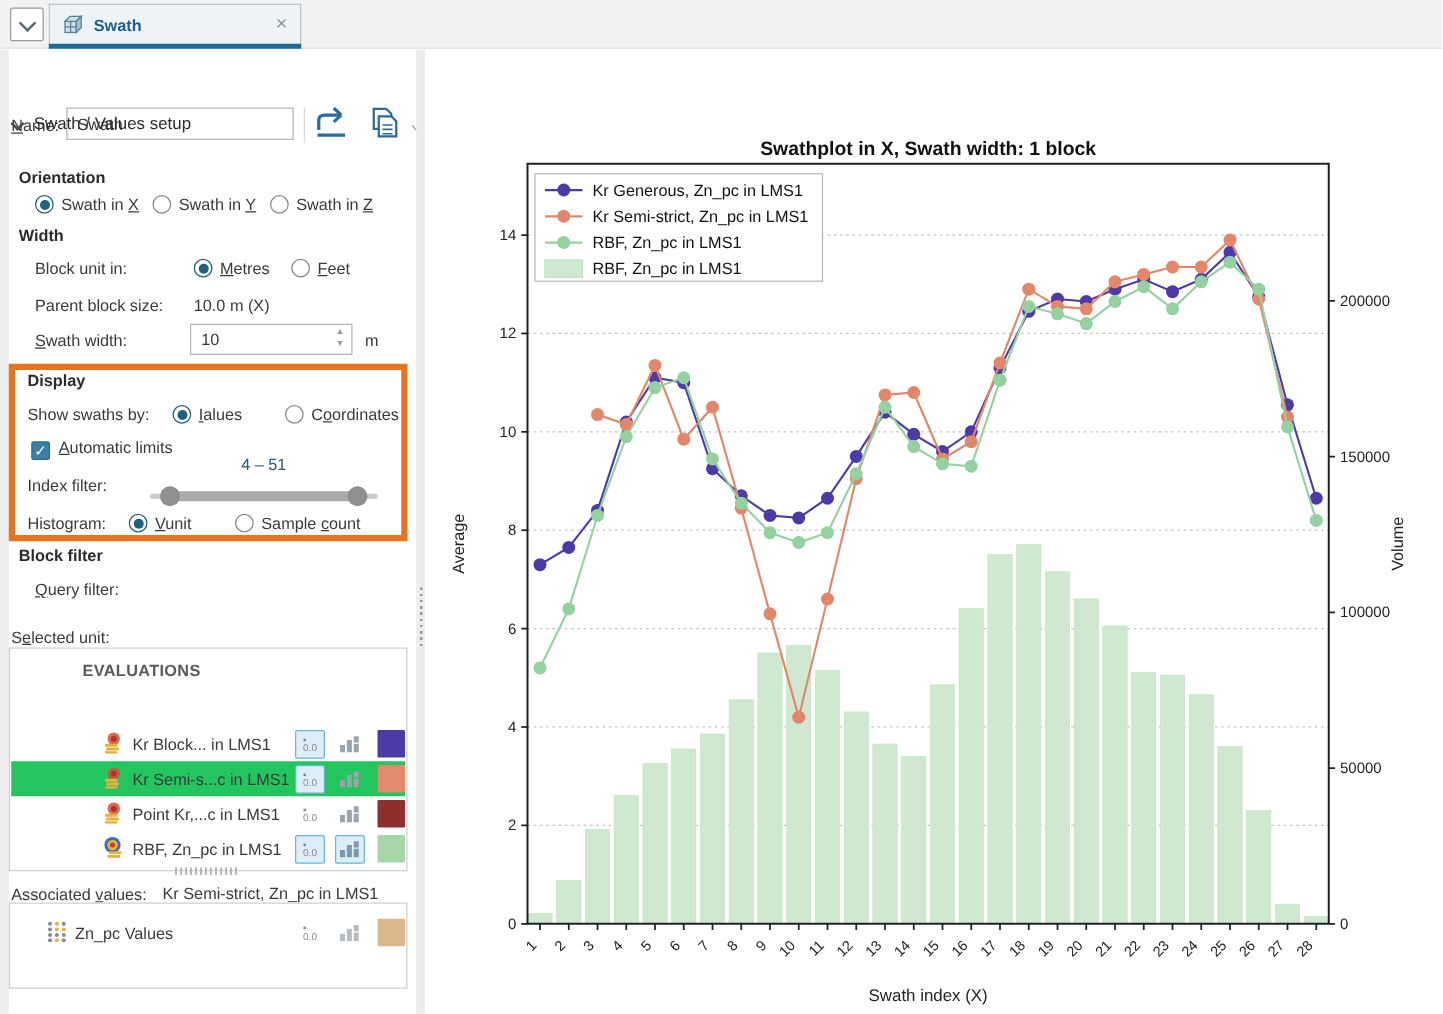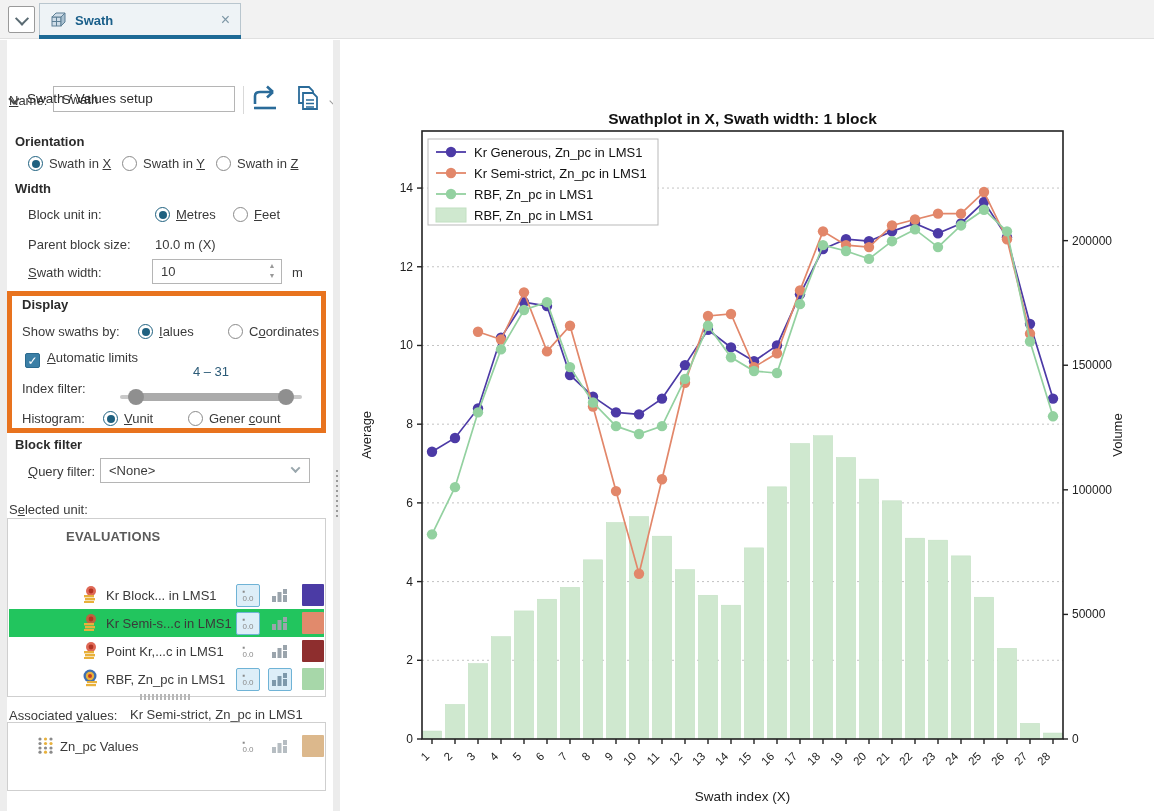--- a/index.html
+++ b/index.html
@@ -159,38 +159,34 @@
   </div>
   <div class="lbl" style="left:292px;top:265px">m</div>
 
   <div class="orange-box"></div>
   <div class="sec-h" style="left:22px;top:297px">Display</div>
   <div class="lbl" style="left:22px;top:324px">Show swaths by:</div>
   <div class="ropt" style="left:138px;top:324px"><span class="radio on"></span><span class="u">I</span><span>alues</span></div>
   <div class="ropt" style="left:228px;top:324px"><span class="radio"></span><span>C</span><span class="u">o</span><span>ordinates</span></div>
   <div class="ropt" style="left:25px;top:350px"><span class="checkbox">✓</span><span class="u">A</span><span>utomatic limits</span></div>
   <div class="lbl" style="left:22px;top:381px">Index filter:</div>
-  <div class="range-lbl">4 – 31</div>
+  <div class="range-lbl">4 – 51</div>
   <div class="slider">
     <span class="track-thin" style="left:0;width:14px"></span>
     <span class="track-mid" style="left:14px;width:152px"></span>
     <span class="track-thin" style="left:166px;width:16px"></span>
     <span class="handle" style="left:8px"></span>
     <span class="handle" style="left:158px"></span>
   </div>
   <div class="lbl" style="left:22px;top:411px">Histogram:</div>
   <div class="ropt" style="left:103px;top:411px"><span class="radio on"></span><span class="u">V</span><span>unit</span></div>
-  <div class="ropt" style="left:188px;top:411px"><span class="radio"></span><span>Gener </span><span class="u">c</span><span>ount</span></div>
+  <div class="ropt" style="left:188px;top:411px"><span class="radio"></span><span>Sample </span><span class="u">c</span><span>ount</span></div>
 
   <div class="sec-h" style="left:15px;top:437px">Block filter</div>
   <div class="lbl" style="left:28px;top:464px"><span class="u">Q</span><span>uery filter:</span></div>
-  <div class="qf-select">
-    <span>&lt;None&gt;</span>
-    <span class="chev"></span>
-  </div>
 
   <div class="lbl" style="left:9px;top:502px"><span>S</span><span class="u">e</span><span>lected unit:</span></div>
   <div class="tree-box">
     <div class="tree-hdr">EVALUATIONS</div>
     <div class="trow" style="top:62px">
       <span style="margin-left:72px"><svg width="19" height="18" viewBox="0 0 19 18">
             <circle cx="10" cy="6" r="5" fill="#d94f3a" opacity=".85"></circle>
             <circle cx="10" cy="6" r="2.4" fill="#b33322"></circle>
             <rect x="3" y="10" width="10" height="2.4" fill="#e8b13c"></rect>
             <rect x="4" y="13" width="10" height="2.4" fill="#e8b13c"></rect>

